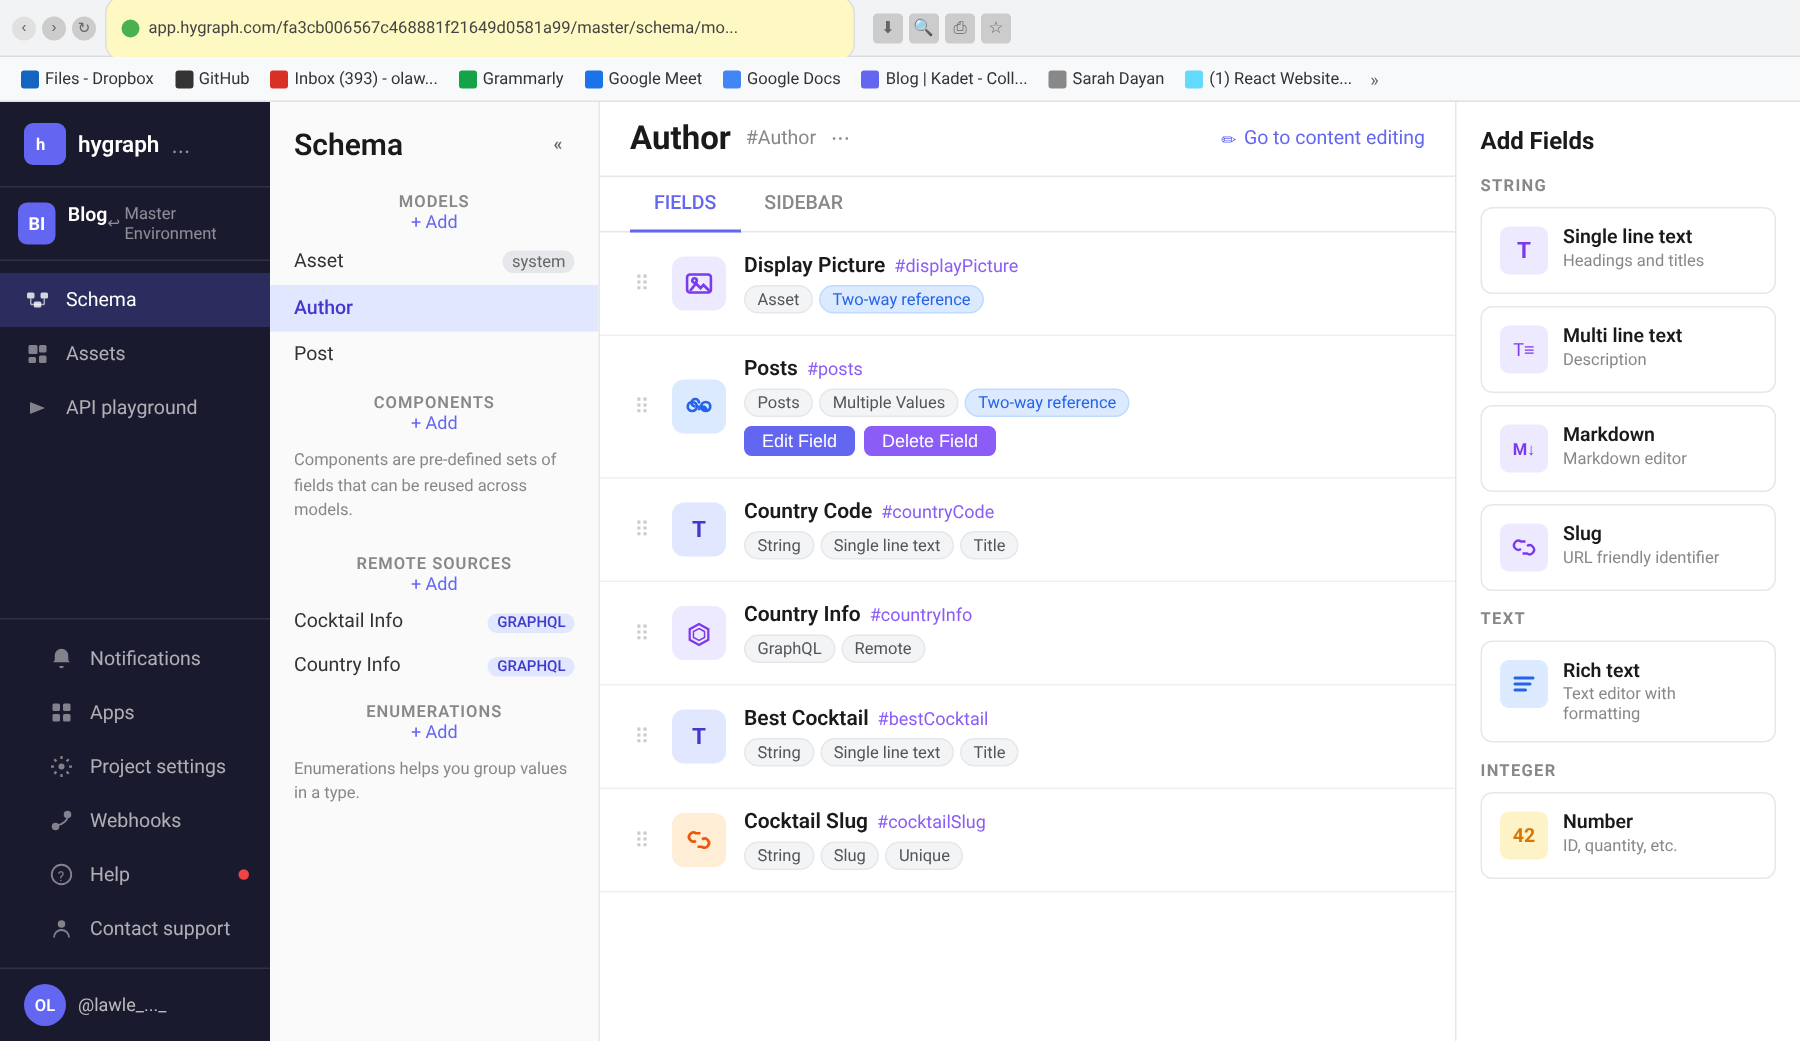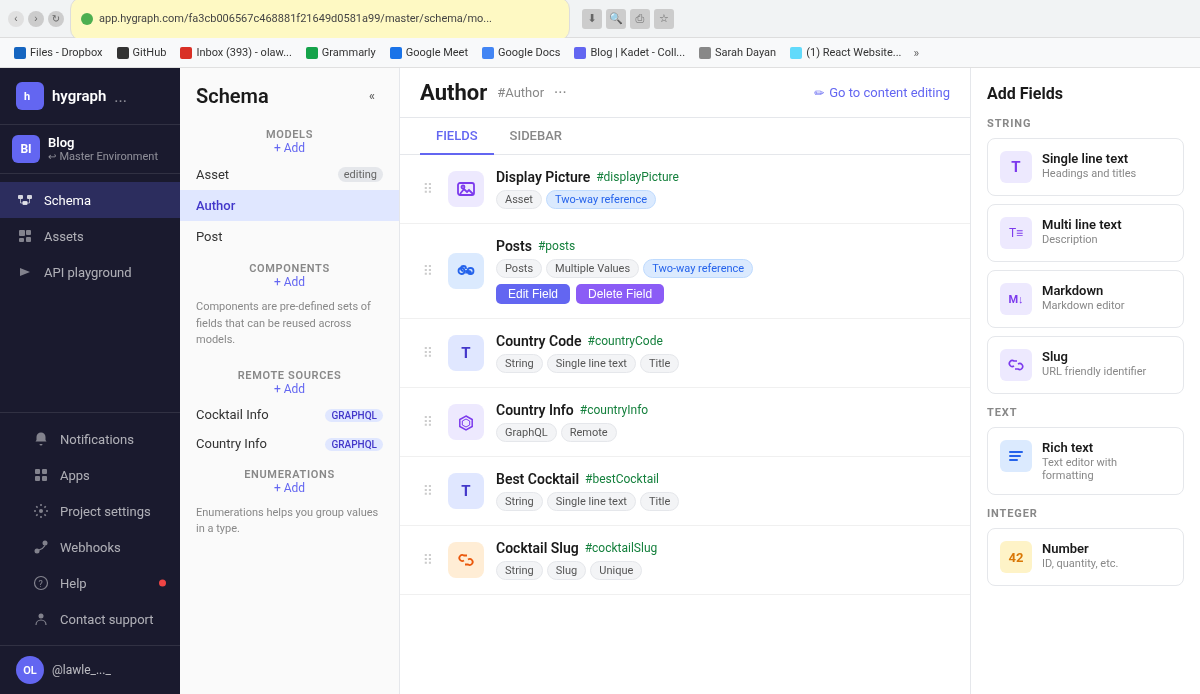--- a/index.html
+++ b/index.html
@@ -22,21 +22,21 @@
     
     .left-nav { width: 180px; background: #1a1a2e; flex-shrink: 0; display: flex; flex-direction: column; color: #fff; }
     .logo-area { padding: 14px 16px; display: flex; align-items: center; gap: 8px; border-bottom: 1px solid rgba(255,255,255,0.1); }
     .logo-icon { width: 28px; height: 28px; background: #6366f1; border-radius: 6px; display: flex; align-items: center; justify-content: center; font-weight: 700; font-size: 12px; color: #fff; }
     .logo-text { font-weight: 600; font-size: 15px; color: #fff; }
     .logo-dots { color: rgba(255,255,255,0.5); font-size: 16px; }
 
     .env-area { padding: 10px 12px; border-bottom: 1px solid rgba(255,255,255,0.1); }
     .env-block { display: flex; align-items: center; gap: 8px; }
     .env-badge { width: 28px; height: 28px; background: #6366f1; border-radius: 6px; display: flex; align-items: center; justify-content: center; font-weight: 700; font-size: 12px; color: #fff; }
-    .env-info { display: flex; flex-direction: column; }
+    .env-info { display: flex; flex-direction: row; }
     .env-name { font-size: 13px; font-weight: 600; color: #fff; }
     .env-sub { font-size: 11px; color: rgba(255,255,255,0.5); display: flex; align-items: center; gap: 3px; }
 
     .nav-items { flex: 1; padding: 8px 0; }
     .nav-item { display: flex; align-items: center; gap: 10px; padding: 9px 16px; cursor: pointer; color: rgba(255,255,255,0.65); font-size: 13px; border-radius: 0; }
     .nav-item.active { background: rgba(99,102,241,0.25); color: #fff; }
     .nav-item-icon { width: 18px; height: 18px; display: flex; align-items: center; justify-content: center; flex-shrink: 0; }
 
     .nav-bottom { border-top: 1px solid rgba(255,255,255,0.1); padding: 8px 0; }
     .nav-bottom .nav-item { position: relative; padding-left: 32px; }
@@ -84,21 +84,21 @@
     .field-row { display: flex; align-items: center; padding: 14px 20px; border-bottom: 1px solid #f0f0f0; gap: 12px; cursor: pointer; }
     .field-drag { color: #ccc; font-size: 14px; cursor: grab; width: 16px; text-align: center; flex-shrink: 0; }
     .field-icon { width: 36px; height: 36px; border-radius: 8px; display: flex; align-items: center; justify-content: center; flex-shrink: 0; font-size: 16px; }
     .field-icon.purple { background: #ede9fe; color: #7c3aed; }
     .field-icon.blue { background: #dbeafe; color: #2563eb; }
     .field-icon.orange { background: #ffedd5; color: #ea580c; }
     .field-icon.indigo { background: #e0e7ff; color: #4338ca; }
 
     .field-info { flex: 1; }
     .field-name { font-size: 14px; font-weight: 600; color: #1a1a1a; display: flex; align-items: center; gap: 6px; }
-    .field-hash { font-size: 12px; color: #15803d; font-weight: 400; }
+    .field-hash { font-size: 12px; color: #8b5cf6; font-weight: 400; }
     .field-tags { display: flex; flex-wrap: wrap; gap: 4px; margin-top: 5px; }
     .field-tag { font-size: 11px; padding: 2px 8px; border-radius: 10px; }
     .field-tag.gray { background: #f3f4f6; color: #555; border: 1px solid #e5e7eb; }
     .field-tag.blue { background: #dbeafe; color: #2563eb; border: 1px solid #bfdbfe; }
     .field-action-row { display: flex; gap: 6px; margin-top: 6px; }
     .action-btn { font-size: 12px; padding: 3px 12px; border-radius: 5px; cursor: pointer; border: none; font-weight: 500; }
     .action-btn.edit { background: #6366f1; color: #fff; }
     .action-btn.delete { background: #8b5cf6; color: #fff; }
 
     
@@ -325,21 +325,21 @@
         <span class="collapse-btn">«</span>
       </div>
     </div>
 
     <div class="section-header">
       <span class="section-label">MODELS</span>
       <span class="section-add">+ Add</span>
     </div>
     <div class="model-item">
       <span>Asset</span>
-      <span class="model-badge">editing</span>
+      <span class="model-badge">system</span>
     </div>
     <div class="model-item active">
       <span>Author</span>
     </div>
     <div class="model-item">
       <span>Post</span>
     </div>
 
     <div class="section-header">
       <span class="section-label">COMPONENTS</span>

